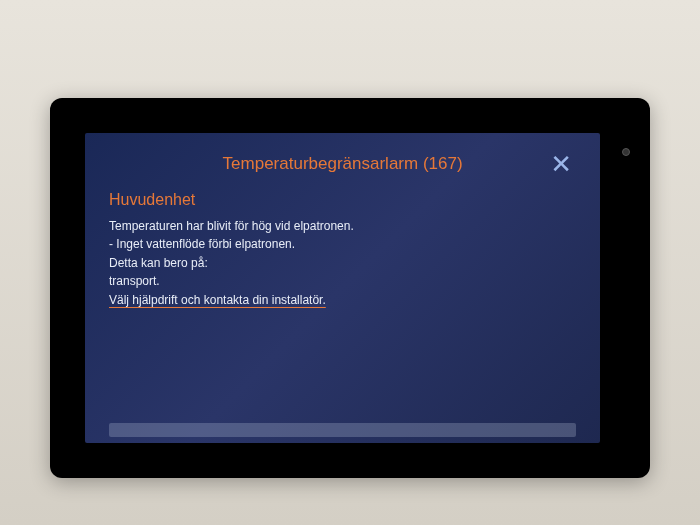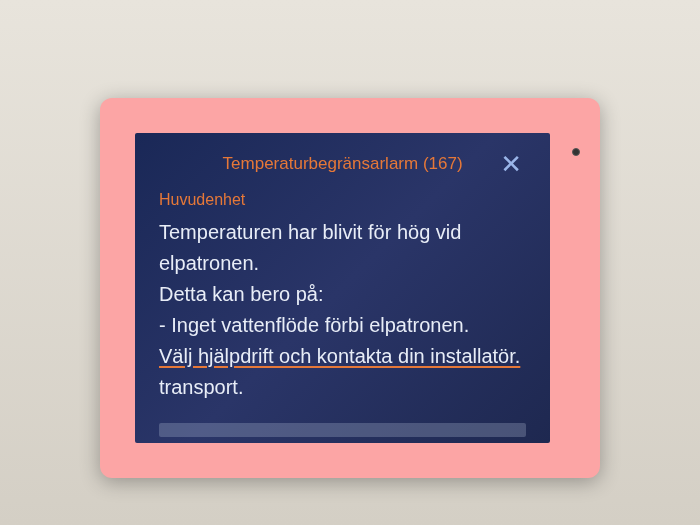--- a/index.html
+++ b/index.html
@@ -7,23 +7,23 @@
       width: 700px;
       height: 525px;
       background: linear-gradient(to bottom, #e8e4dc 0%, #d4cfc5 100%);
       display: flex;
       align-items: center;
       justify-content: center;
       font-family: Arial, sans-serif;
       overflow: hidden;
     }
     .device-frame {
-      width: 500px;
+      width: 600px;
       height: 380px;
-      background: #fca5a5;
+      background: #000000;
       border-radius: 12px;
       padding: 35px 50px 35px 35px;
       box-shadow: 0 4px 20px rgba(0,0,0,0.3);
       position: relative;
       margin-top: 50px;
     }
     .led-indicator {
       position: absolute;
       right: 20px;
       top: 50px;
@@ -65,21 +65,21 @@
       padding: 0 4px;
     }
     .subtitle {
       color: #e67838;
       font-size: 16px;
       font-weight: 500;
       margin-bottom: 8px;
     }
     .content {
       color: #e8edf7;
-      font-size: 20px;
+      font-size: 12px;
       line-height: 1.55;
     }
     .content-line {
       display: block;
     }
     .underlined {
       text-decoration: underline;
       text-decoration-color: #e67838;
       text-underline-offset: 3px;
     }
@@ -99,20 +99,20 @@
 <div class="device-frame">
   <div class="led-indicator"></div>
   <div class="screen">
     <div class="title-row">
       <div class="title">Temperaturbegränsarlarm (167)</div>
       <div class="close-btn">✕</div>
     </div>
     <div class="subtitle">Huvudenhet</div>
     <div class="content">
       <span class="content-line">Temperaturen har blivit för hög vid elpatronen.</span>
+      <span class="content-line">- Inget vattenflöde förbi elpatronen.</span>
       <span class="content-line">Detta kan bero på:</span>
-      <span class="content-line">- Inget vattenflöde förbi elpatronen.</span>
+      <span class="content-line">transport.</span>
       <span class="content-line underlined">Välj hjälpdrift och kontakta din installatör.</span>
-      <span class="content-line">transport.</span>
     </div>
     <div class="bottom-hint"></div>
   </div>
 </div>
 
 </body></html>

